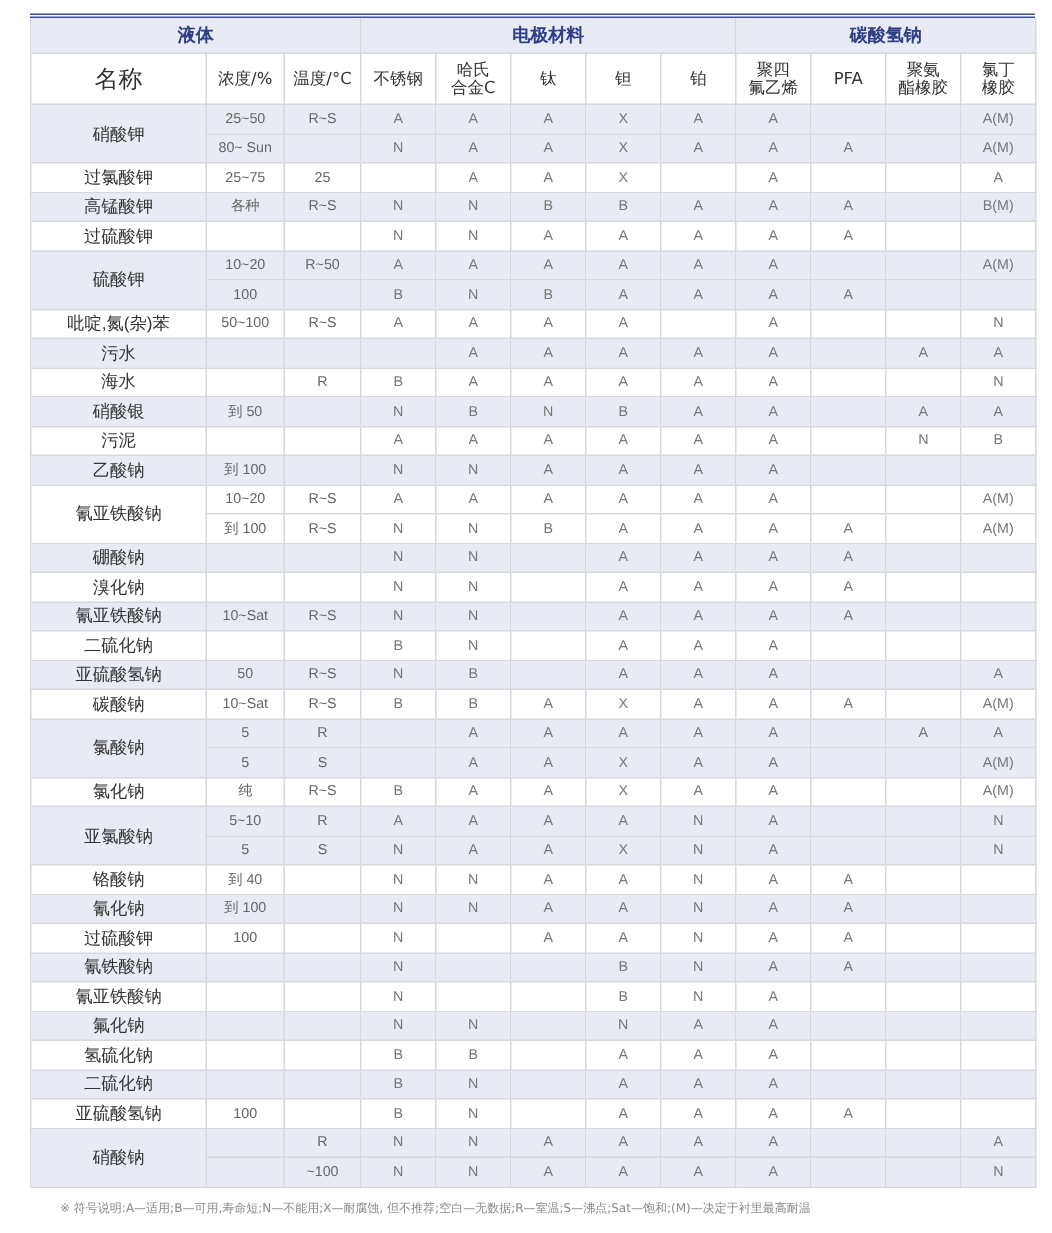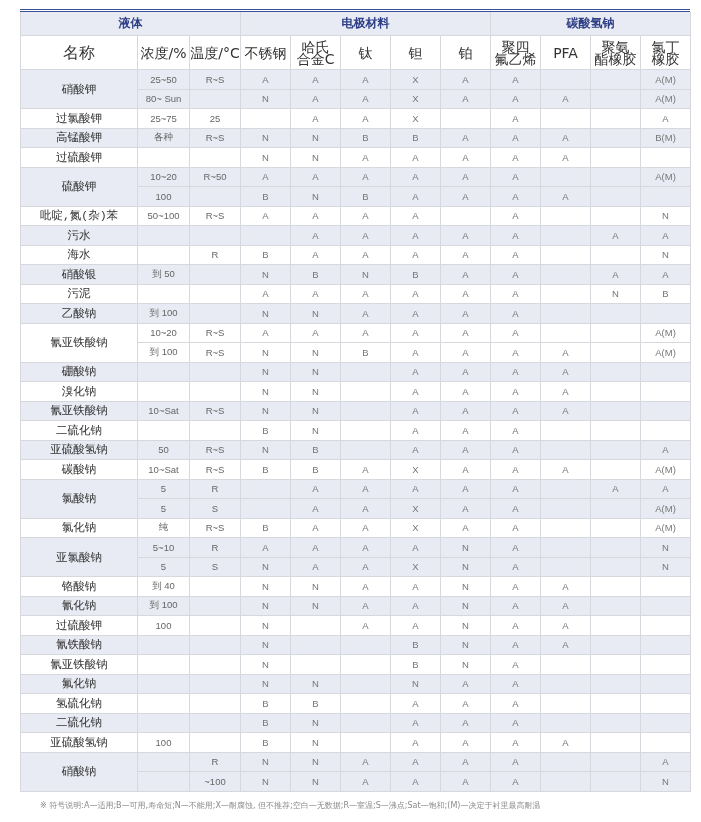--- a/index.html
+++ b/index.html
@@ -49,37 +49,37 @@
       color: #2e3f87;
       font-weight: bold;
       font-size: 12px;
       border-top: none;
     }
     table.chem tr.colhead th {
       height: 33px;
       background: #ffffff;
       color: #333333;
       font-weight: normal;
-      font-size: 14px;
+      font-size: 11px;
       line-height: 12px;
       white-space: normal;
     }
     table.chem tr.colhead th.name-h {
       font-size: 16px;
     }
     table.chem td {
       height: 18.5px;
       font-size: 9.5px;
       color: #777777;
       font-family: "Liberation Sans", "DejaVu Sans", sans-serif;
     }
     table.chem td.name {
       font-size: 11.5px;
       color: #333333;
-      font-family: Liberation Mono, monospace;
+      font-family: Liberation Sans, sans-serif;
     }
     table.chem tr.shade td {
       background: #e8ebf3;
     }
     table.chem tr.plain td {
       background: #ffffff;
     }
     table.chem td.cond {
       color: #666666;
     }

